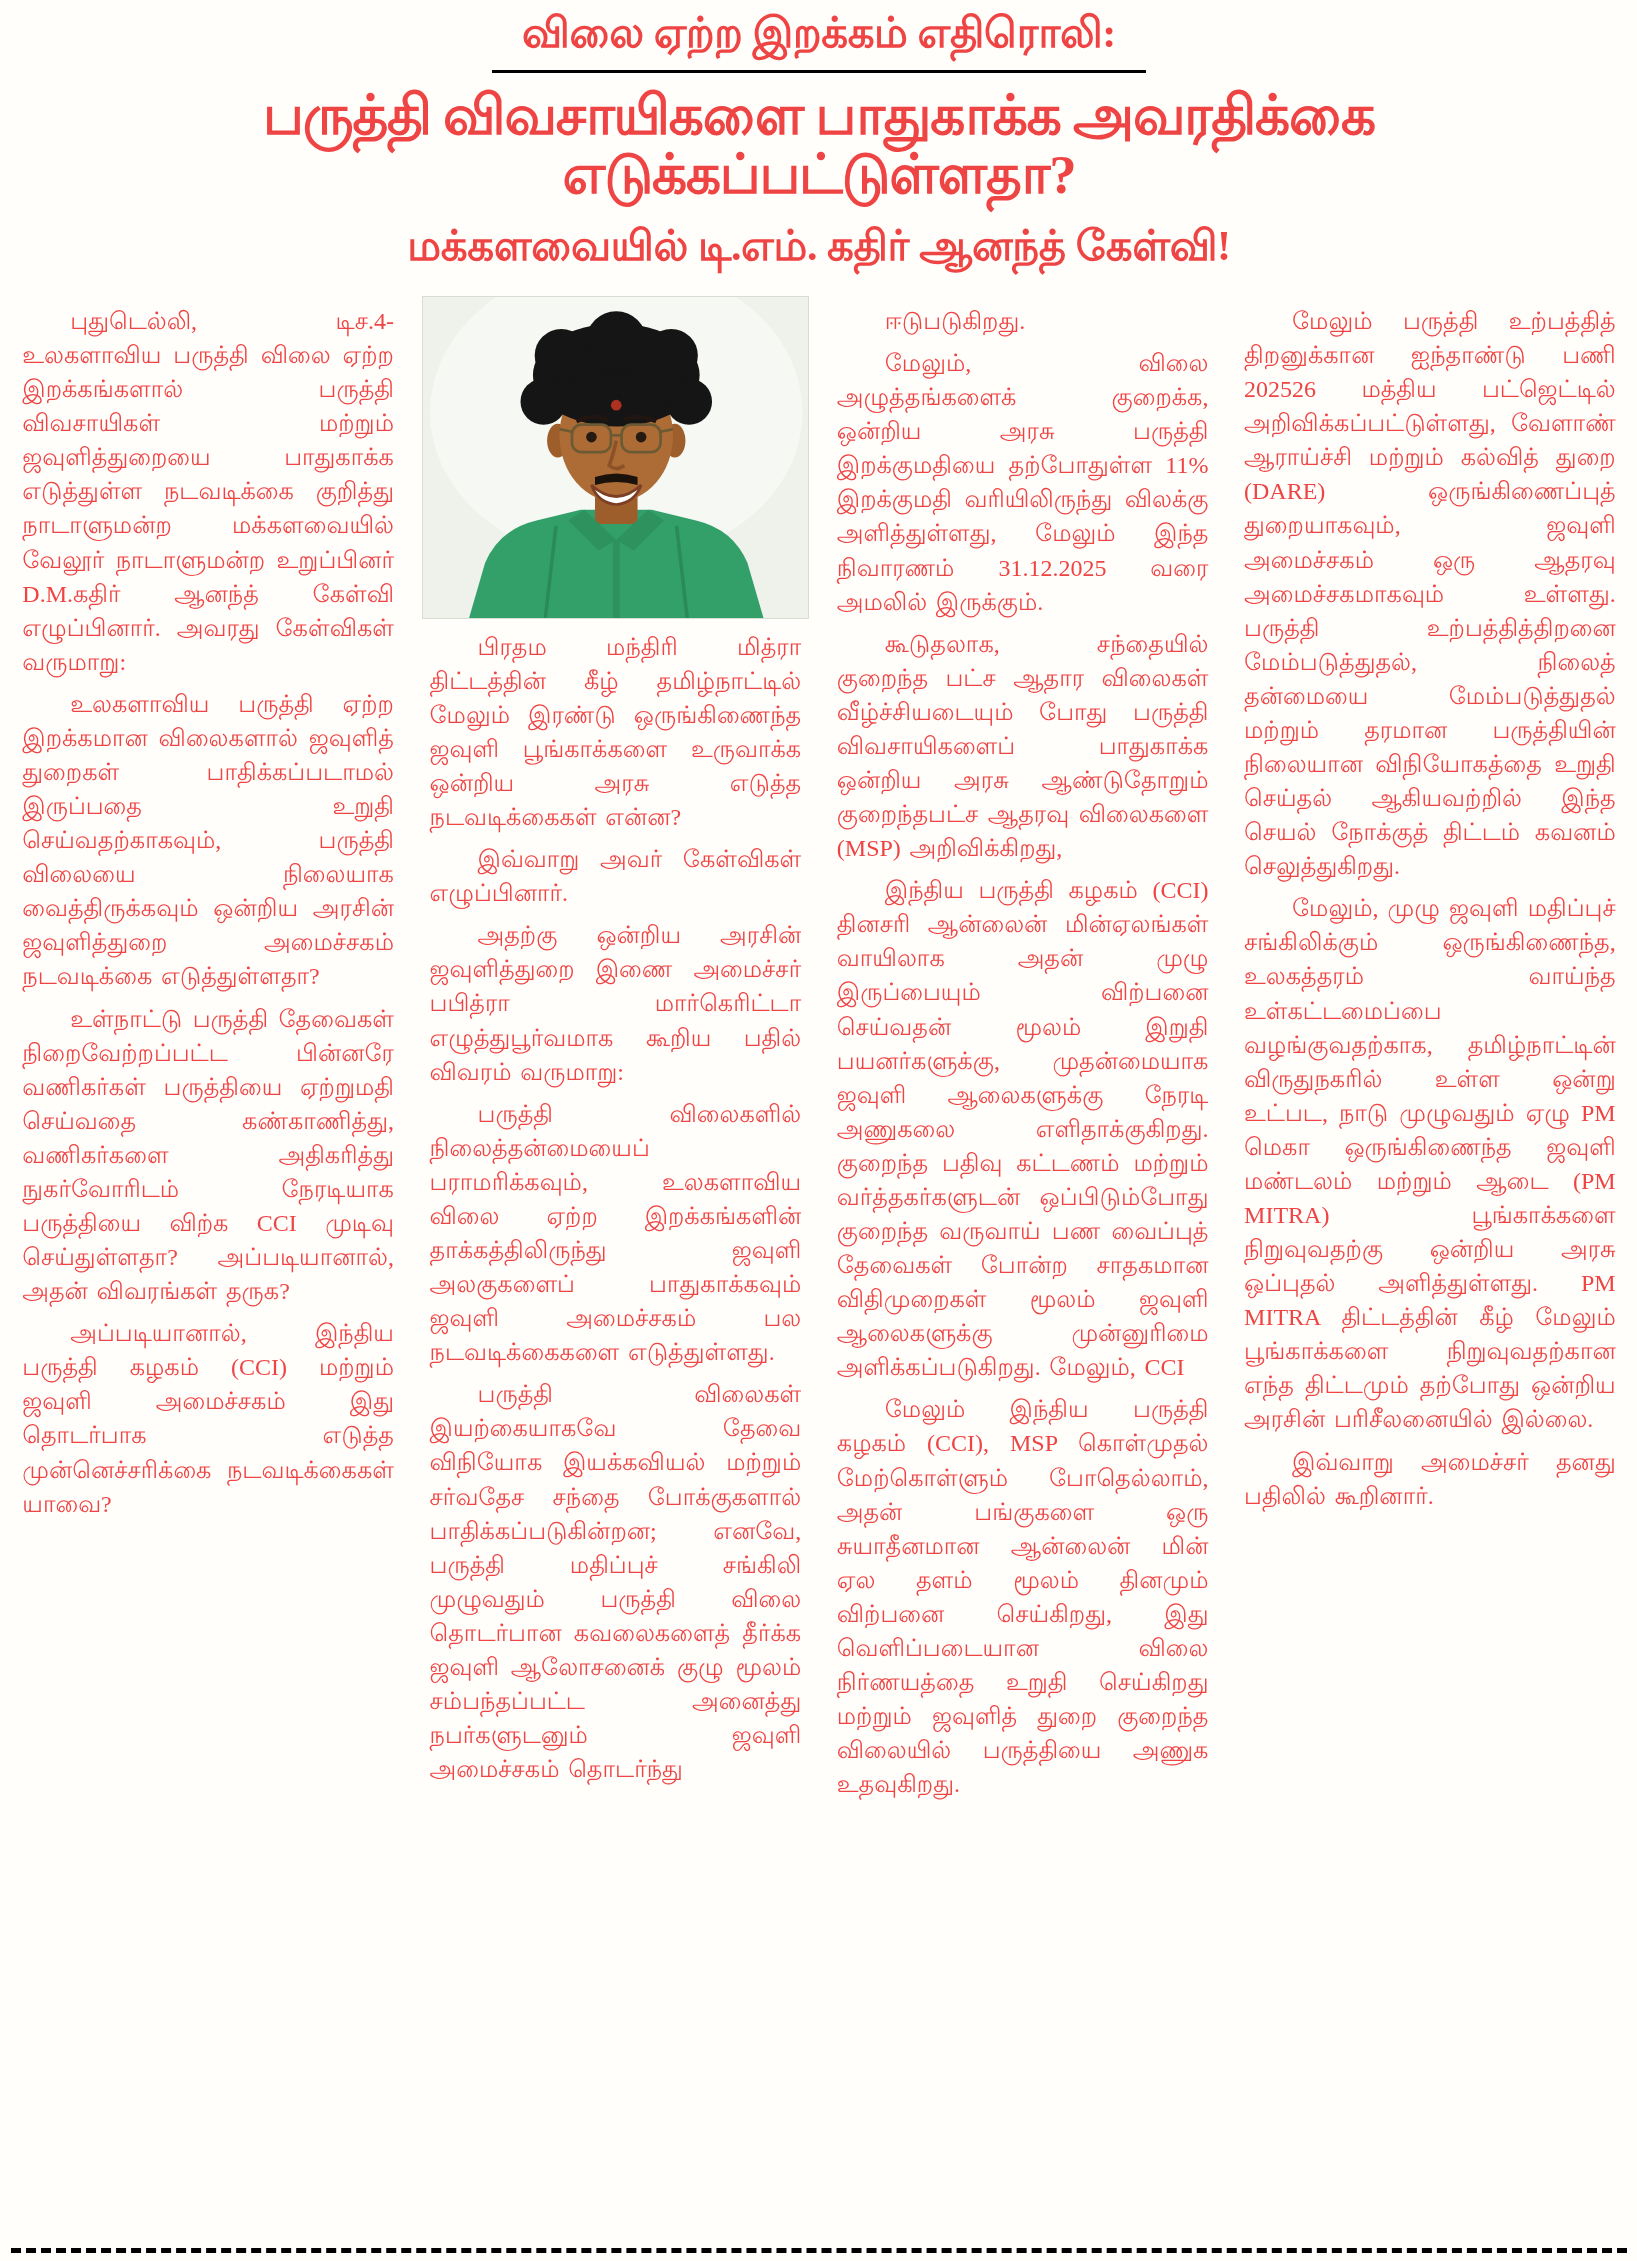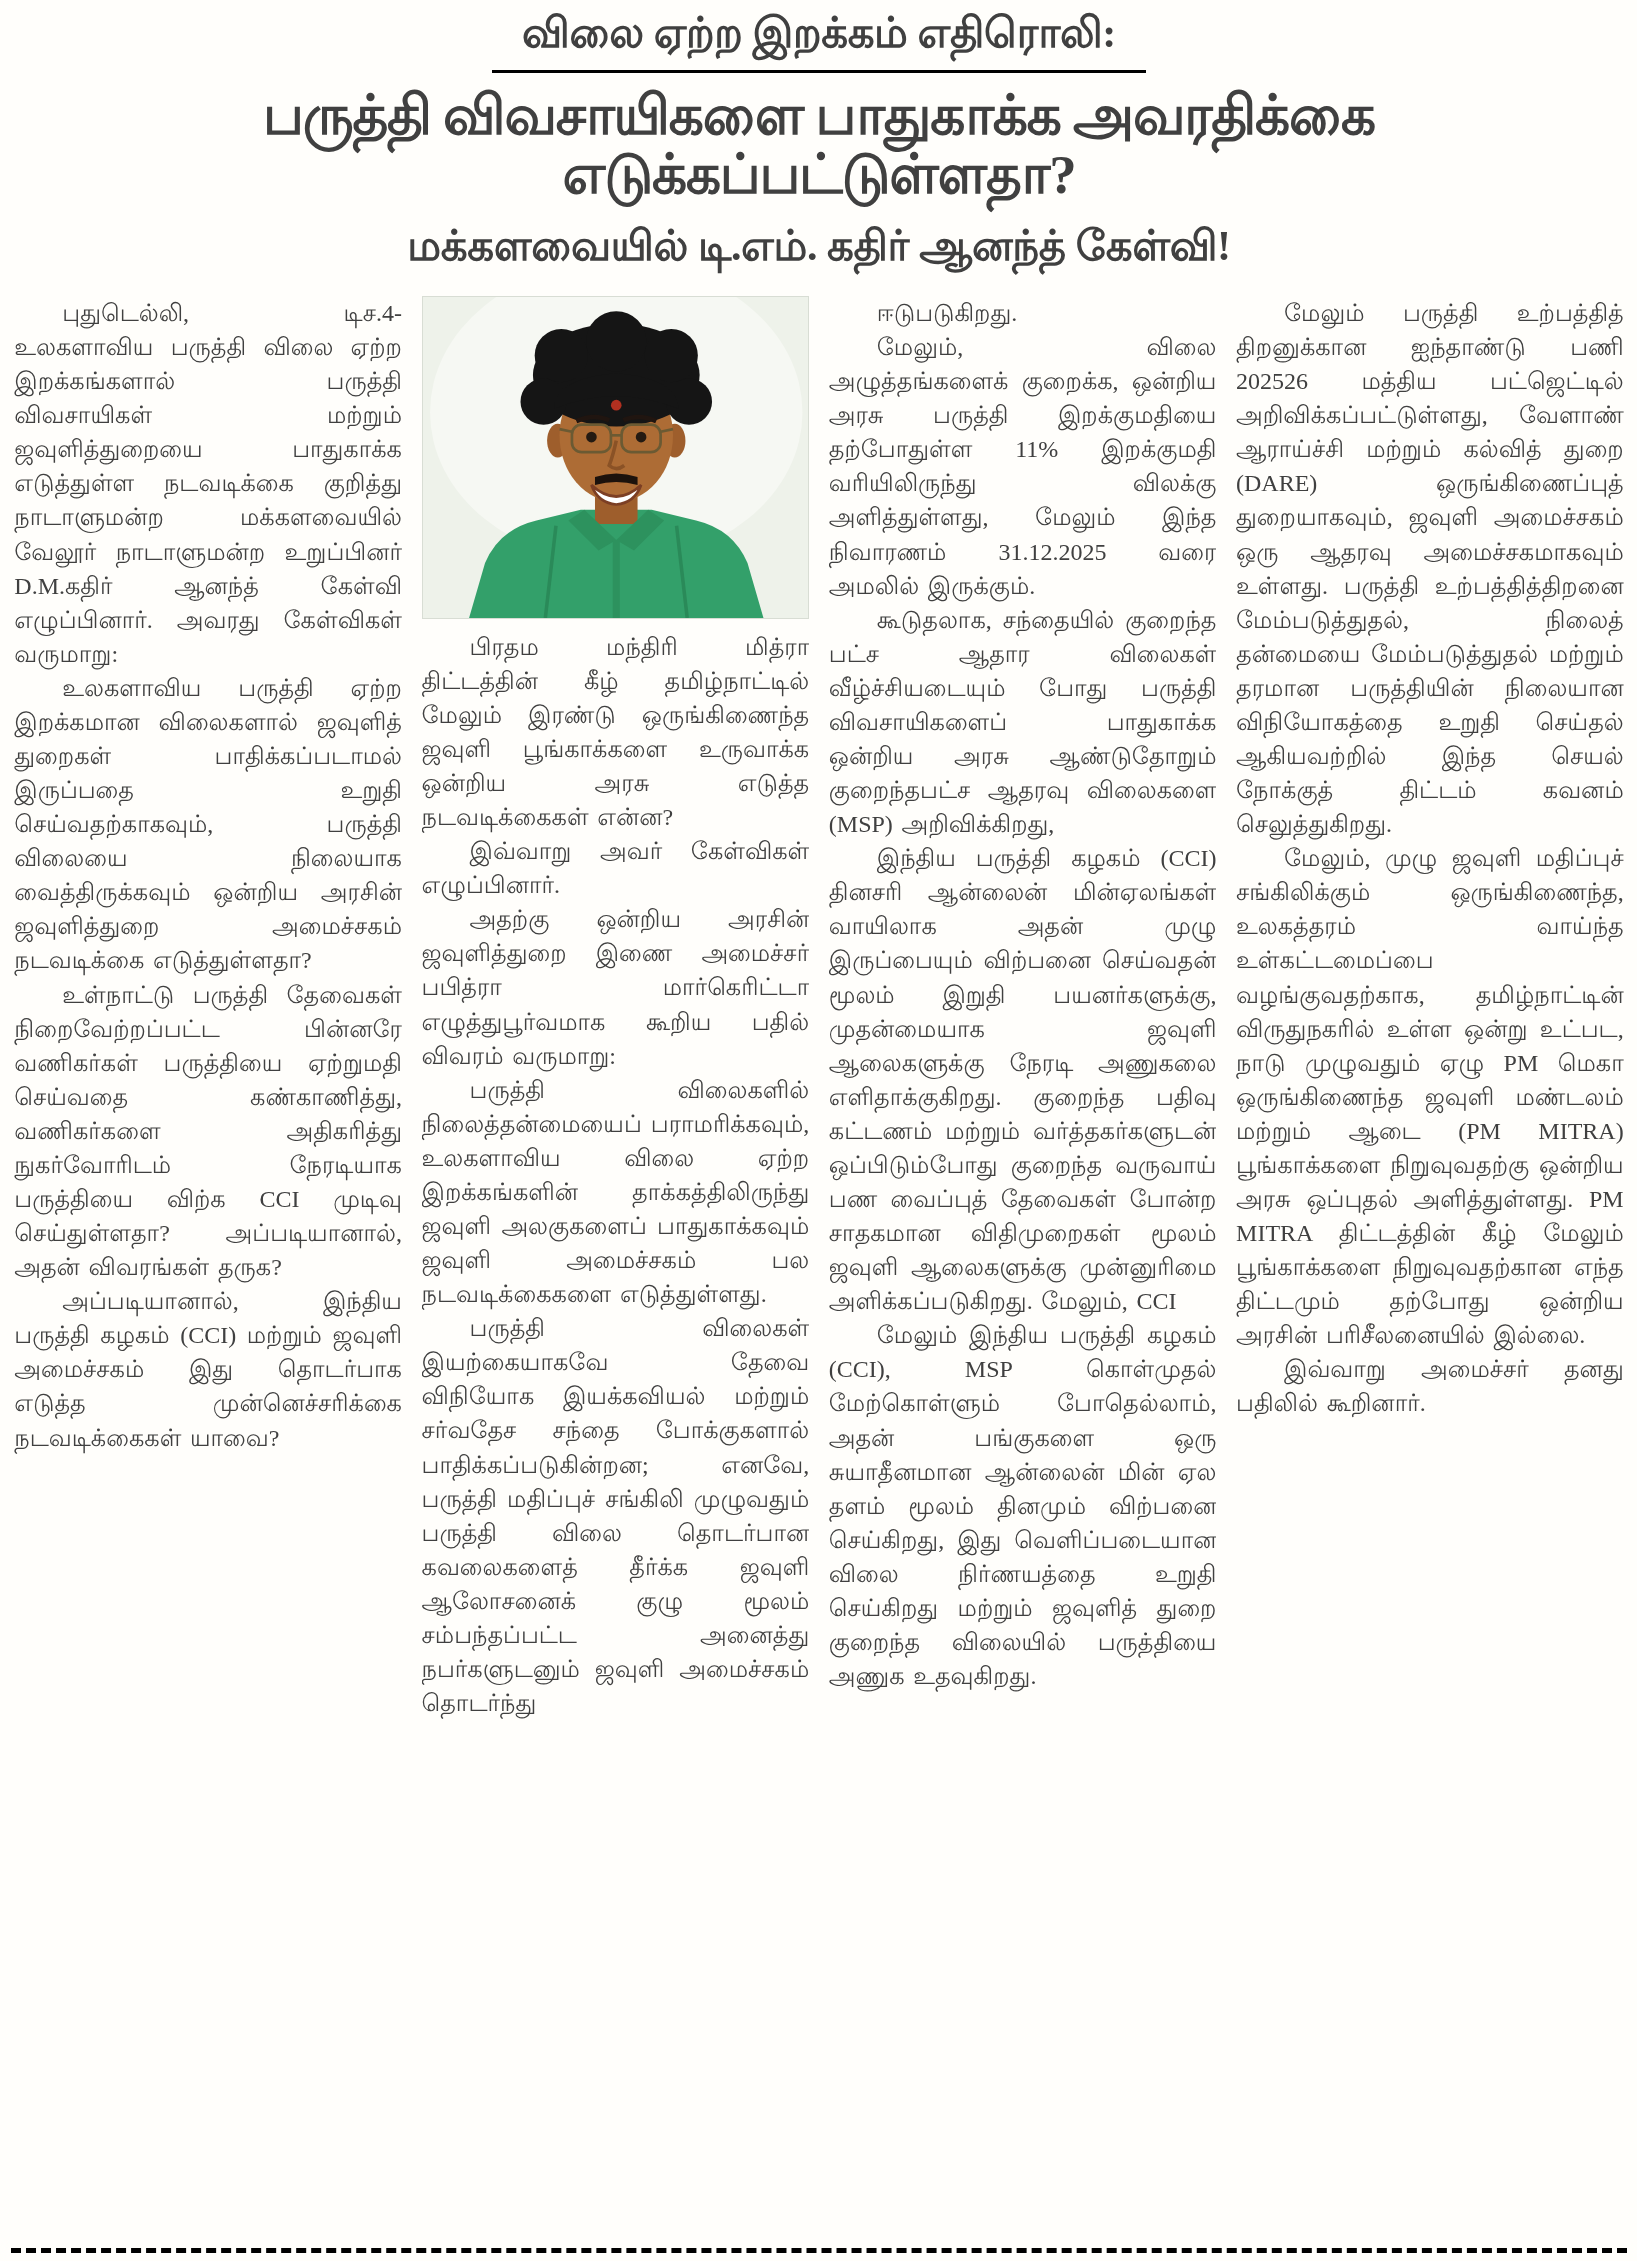--- a/index.html
+++ b/index.html
@@ -2,21 +2,21 @@
 <html style="font-size:14.3px"><head>
 <meta charset="utf-8">
 <style>
   html, body { margin: 0; padding: 0; background: #ffffff; }
   .page {
     position: relative;
     width: 1638px;
     height: 2262px;
     margin: 0 auto;
     background: #fffefb;
-    color: #404040;
+    color: #ef4444;
     font-family: "Liberation Serif", "DejaVu Serif", serif;
     overflow: hidden;
     box-sizing: border-box;
   }
   .header { text-align: center; padding-top: 9px; }
   .kicker {
     display: inline-block;
     font-size: 42px;
     font-weight: 700;
     padding: 0 30px 7.1px;
@@ -45,21 +45,21 @@
     box-sizing: border-box;
   }
   .col {
     flex: 1 1 0;
     min-width: 0;
     font-size: 24px;
     line-height: 1.42;
     text-align: justify;
     overflow: hidden;
   }
-  .col p { margin: 0; text-indent: 48px; word-spacing: 2.7px; }
+  .col p { margin: 8px; text-indent: 48px; word-spacing: 2.7px; }
   .photo-frame {
     width: 100%;
     height: 323px;
     margin: 0 0 10.7px;
     border: 0.9px solid #d8ddd4;
     box-sizing: border-box;
     background: #eef2ea;
     overflow: hidden;
   }
   .photo-frame svg { display: block; width: 100%; height: 100%; }

